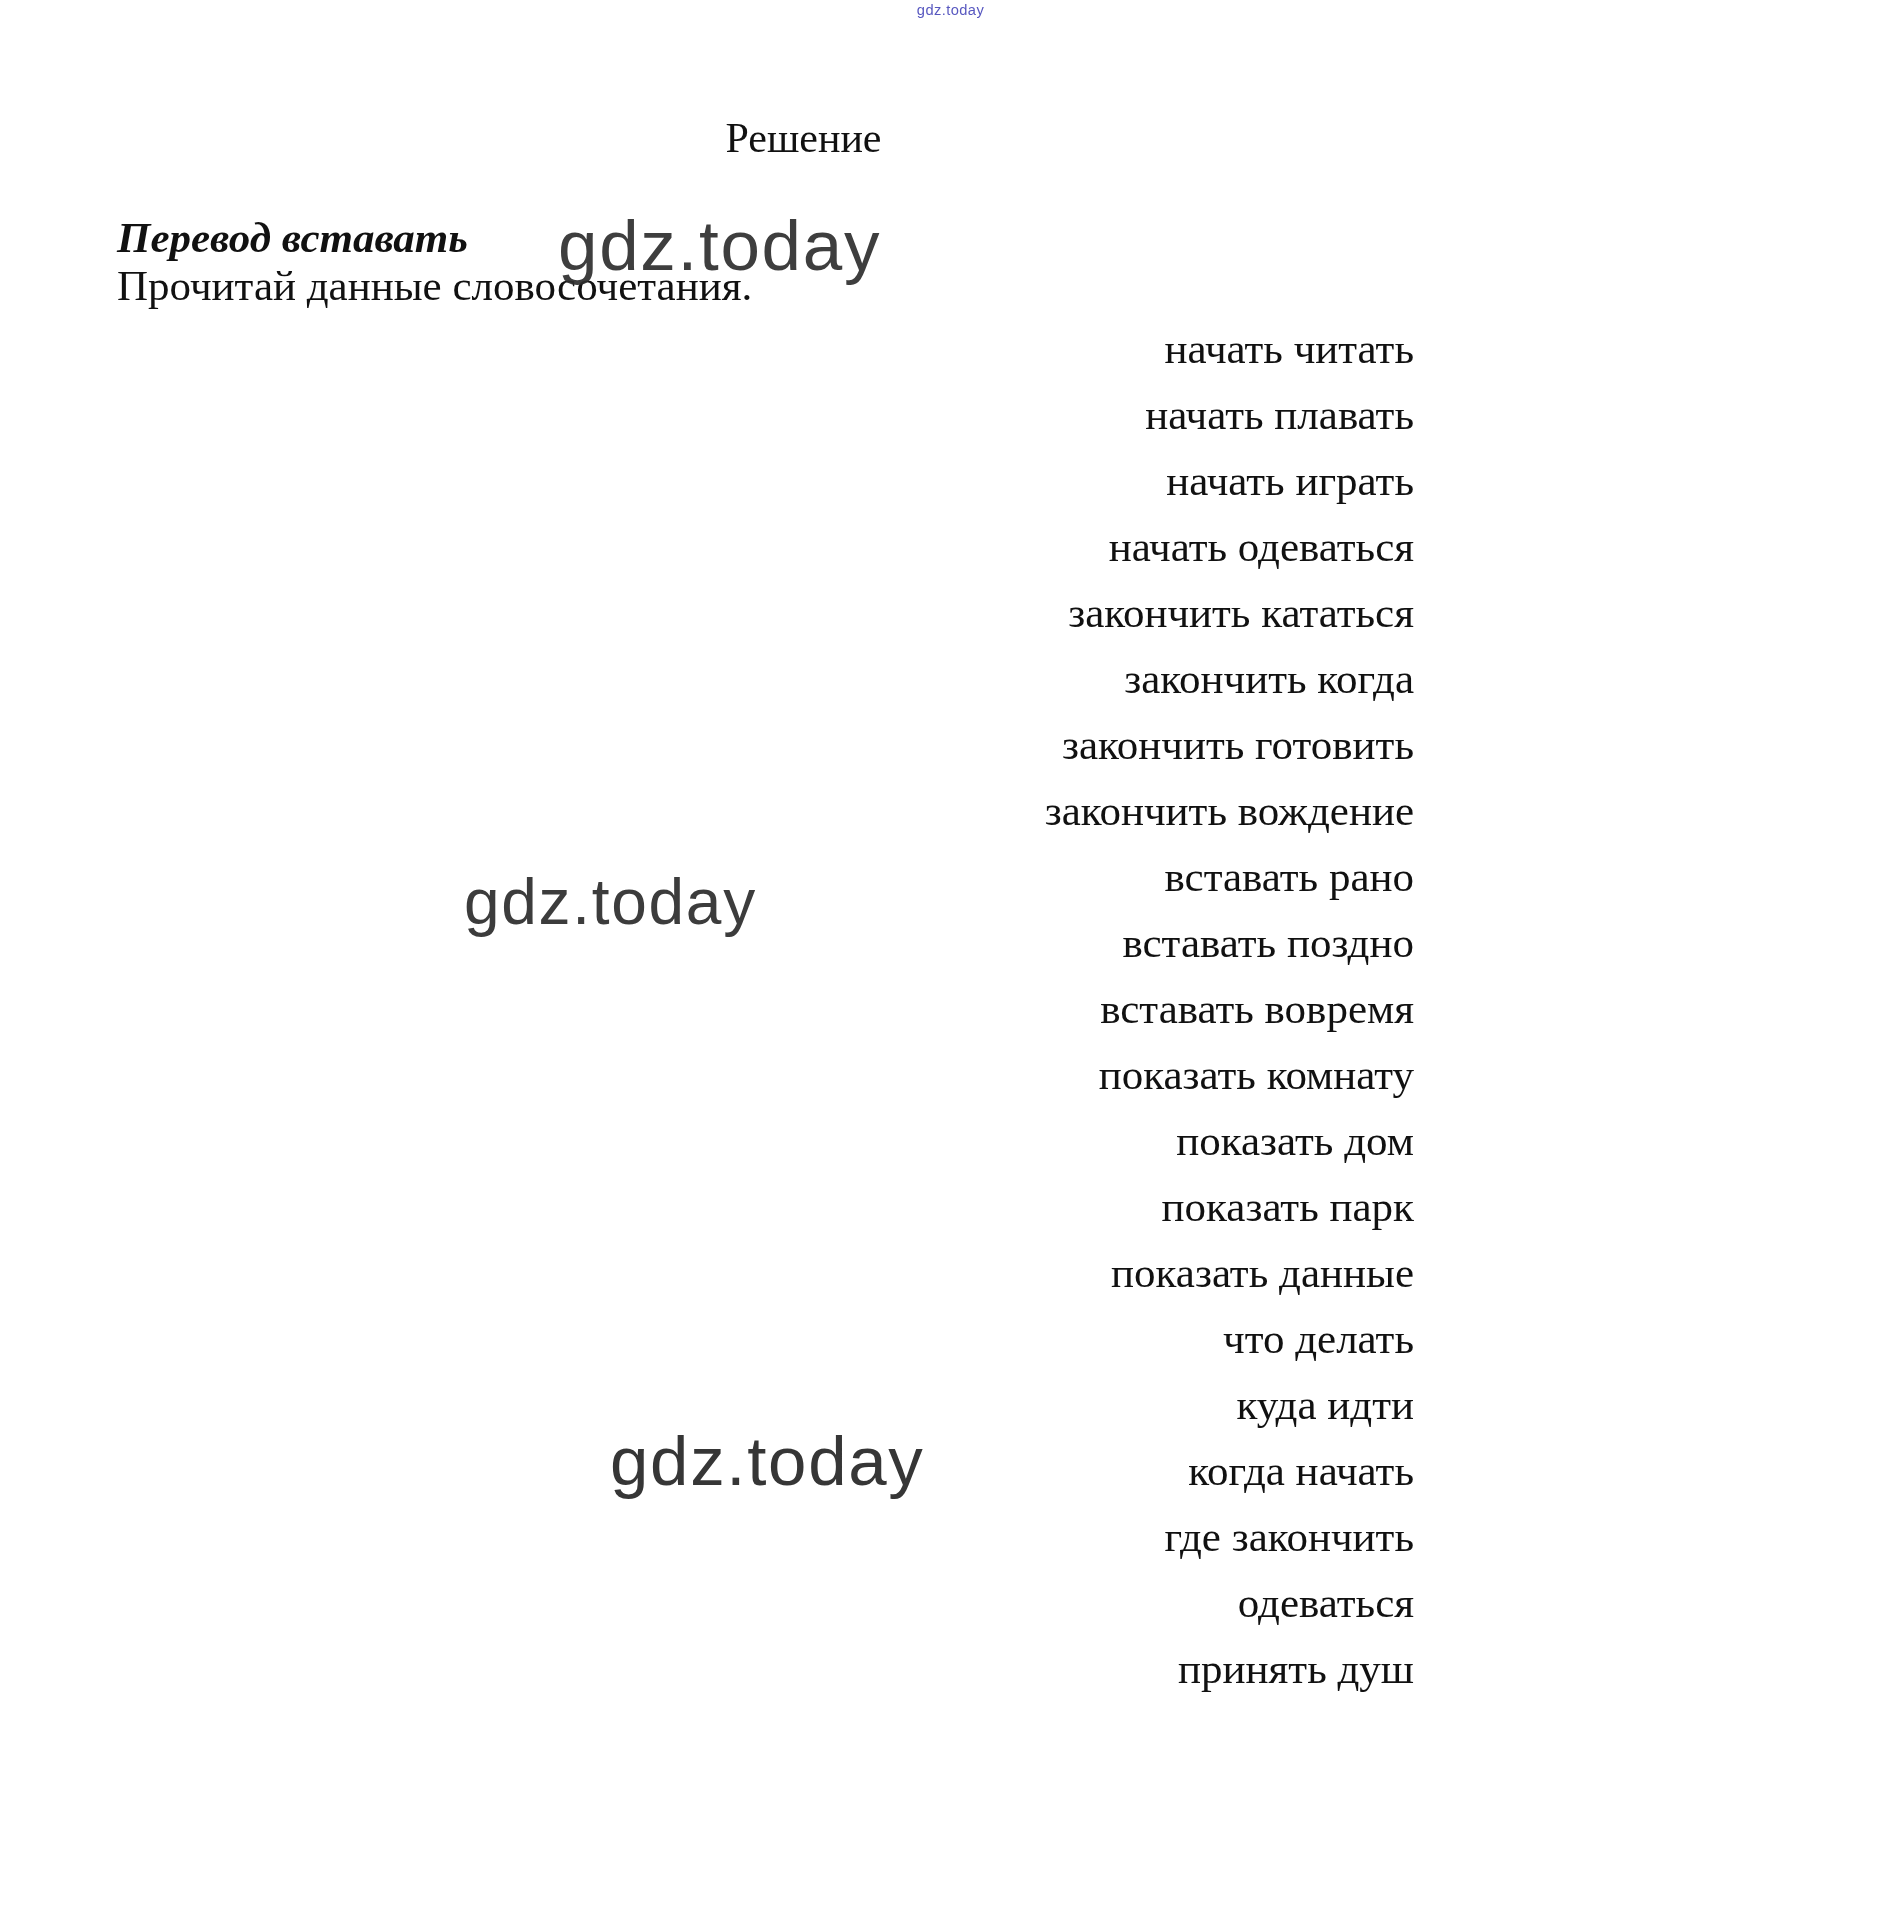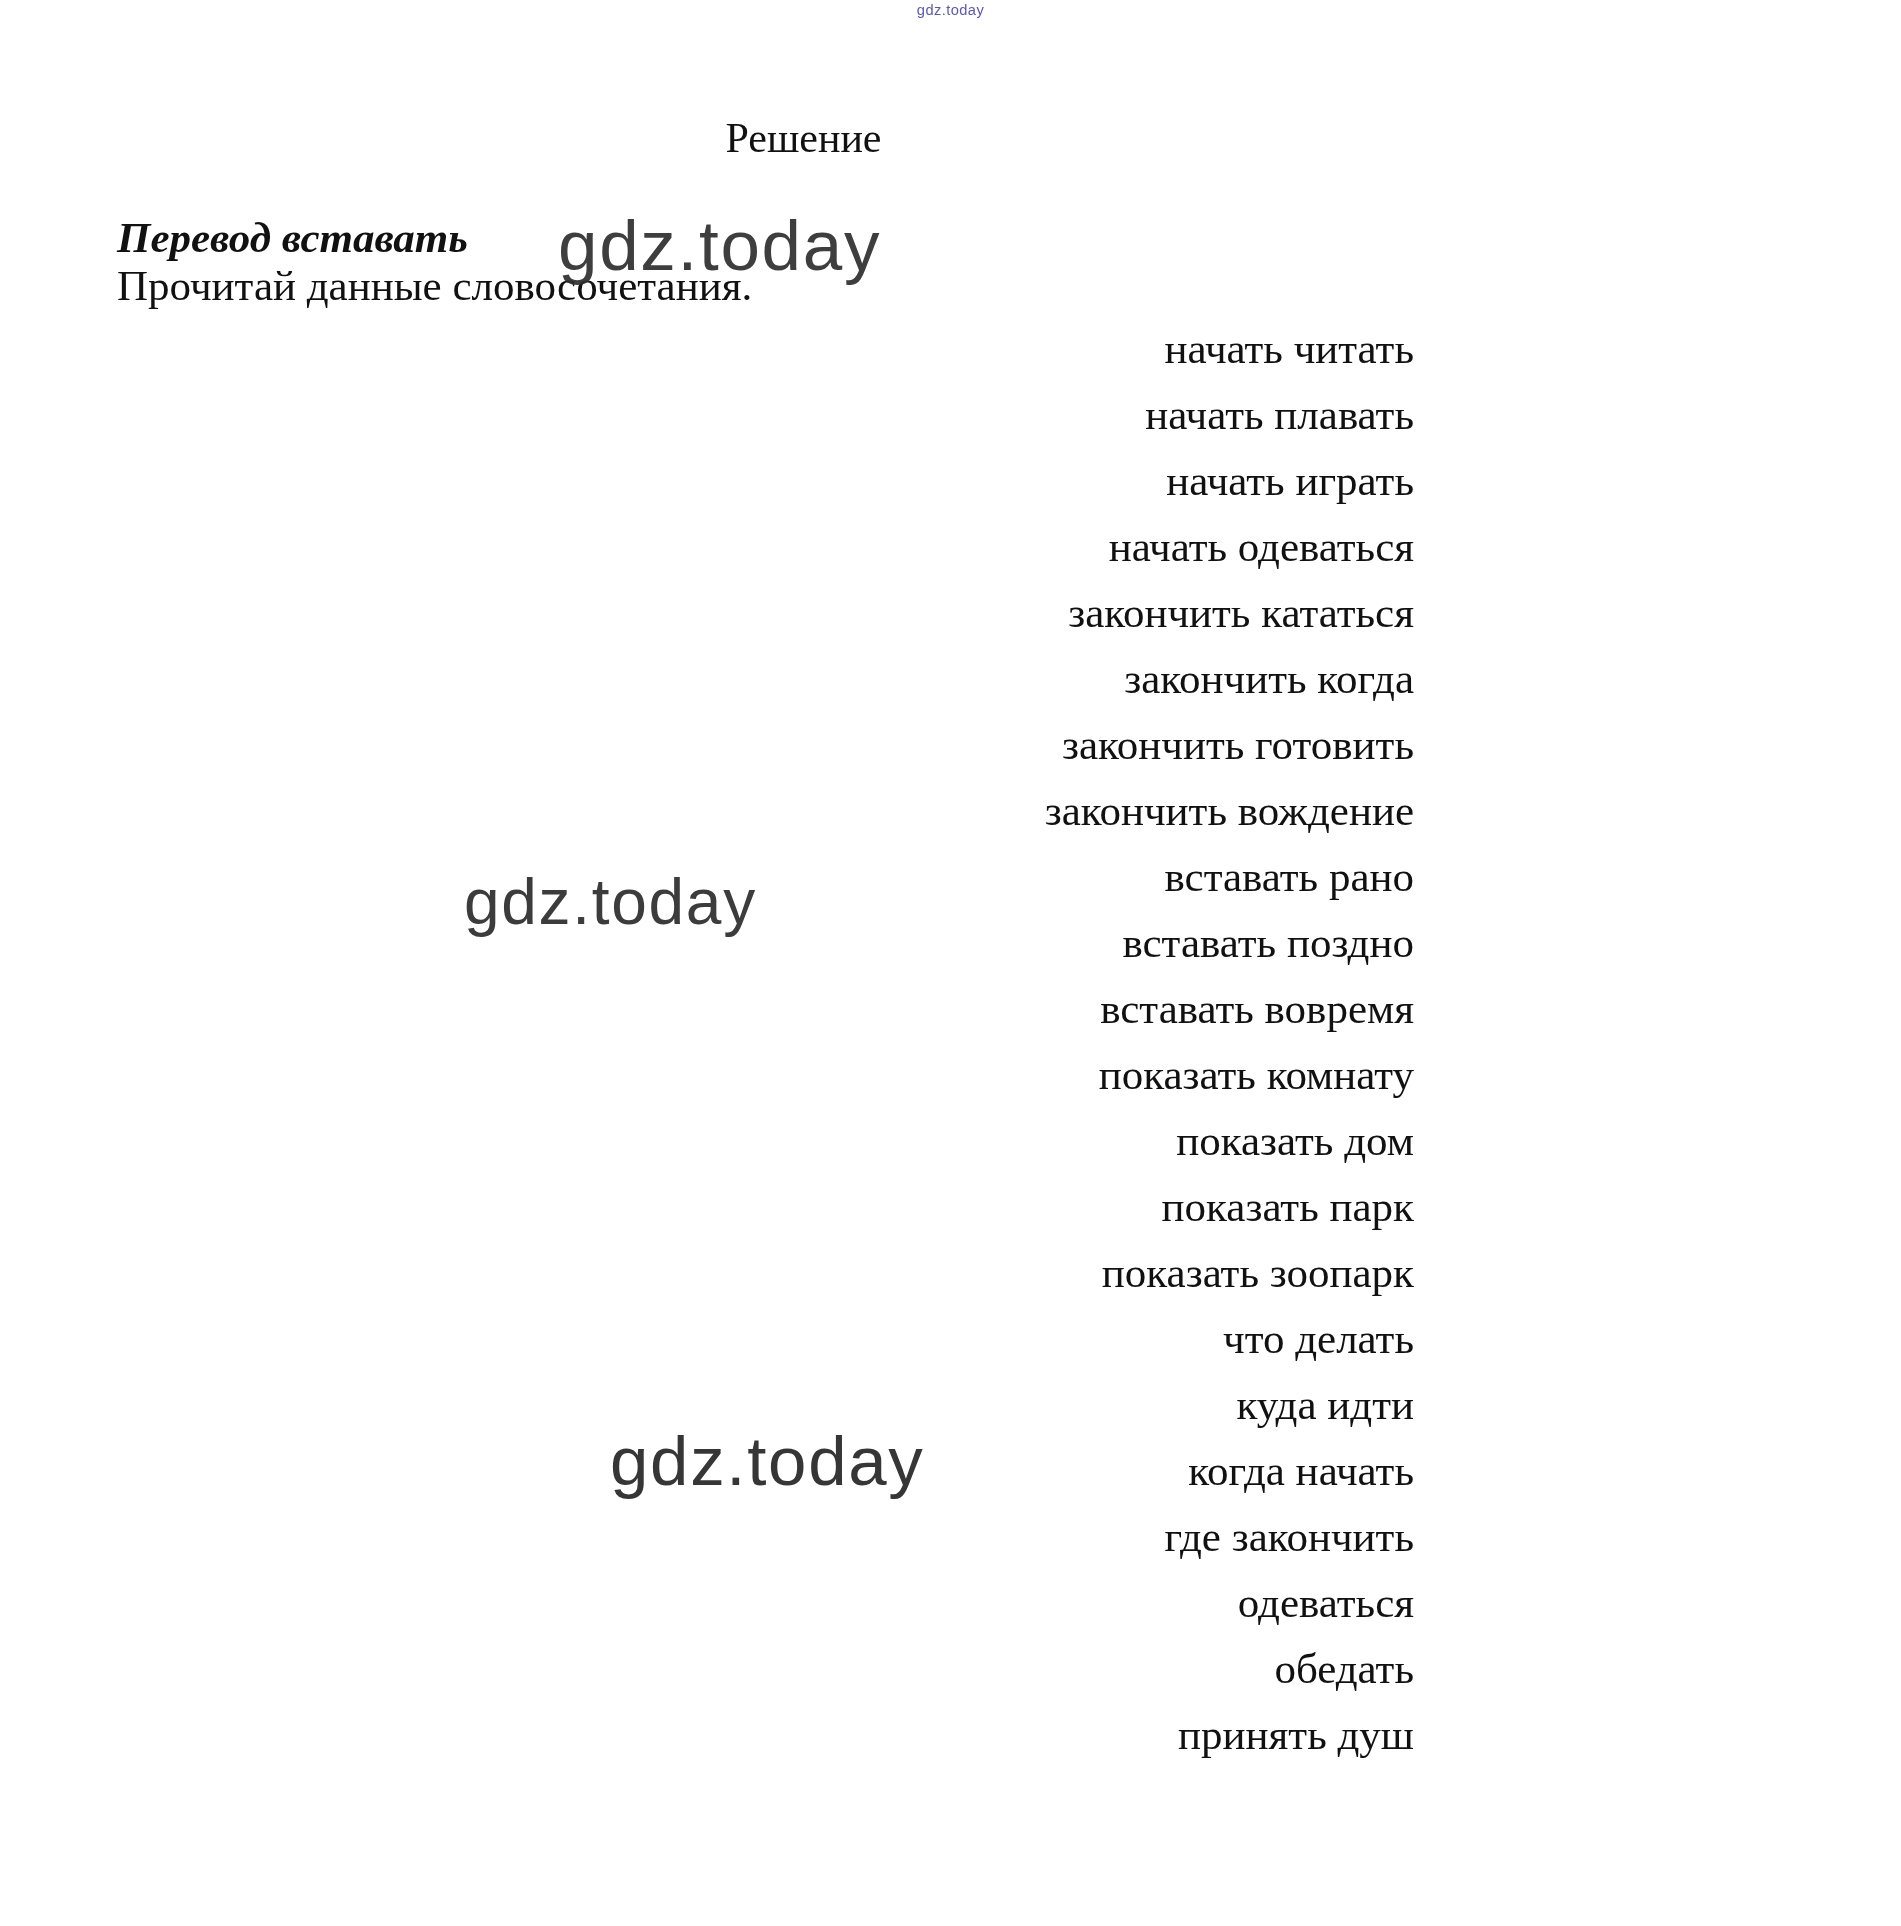--- a/index.html
+++ b/index.html
@@ -137,27 +137,26 @@
     <li>закончить кататься</li>
     <li>закончить когда</li>
     <li>закончить готовить</li>
     <li>закончить вождение</li>
     <li>вставать рано</li>
     <li>вставать поздно</li>
     <li>вставать вовремя</li>
     <li>показать комнату</li>
     <li>показать дом</li>
     <li>показать парк</li>
-    <li>показать зоопарк</li>
+    <li>показать данные</li>
     <li>что делать</li>
     <li>куда идти</li>
     <li>когда начать</li>
     <li>где закончить</li>
     <li>одеваться</li>
-    <li>обедать</li>
     <li>принять душ</li>
   </ul>
 
 </div>
 
 <div class="wm wm-1">gdz.today</div>
 <div class="wm wm-2">gdz.today</div>
 <div class="wm wm-3">gdz.today</div>
 
 

